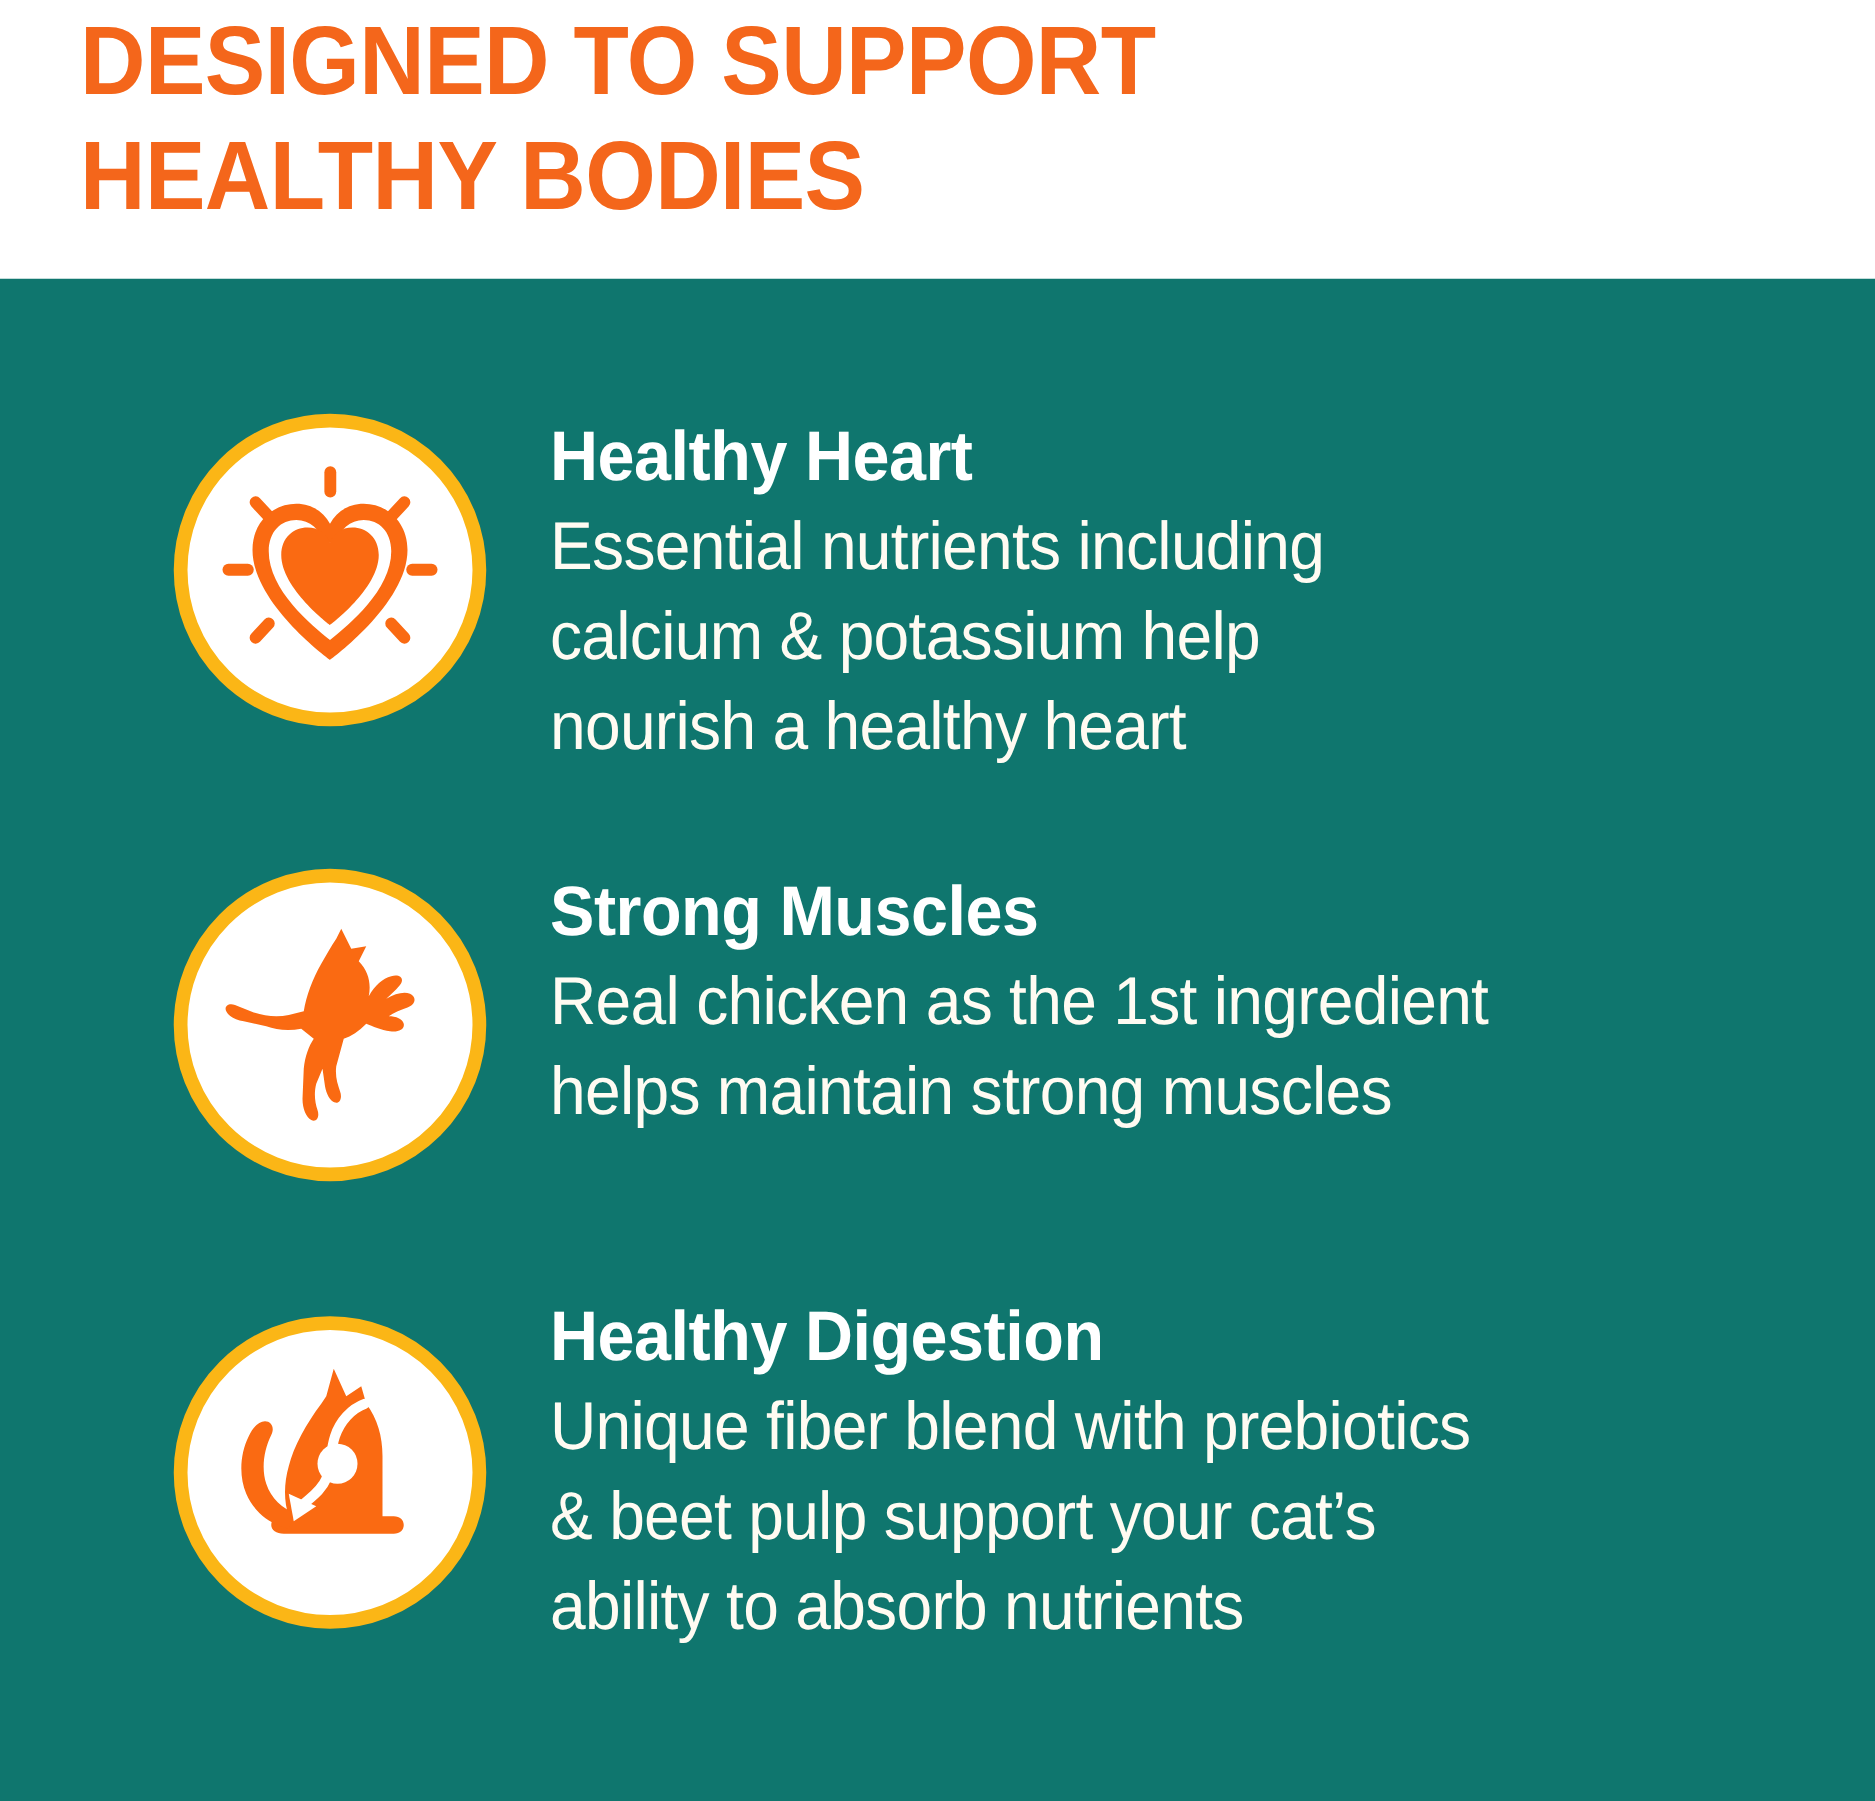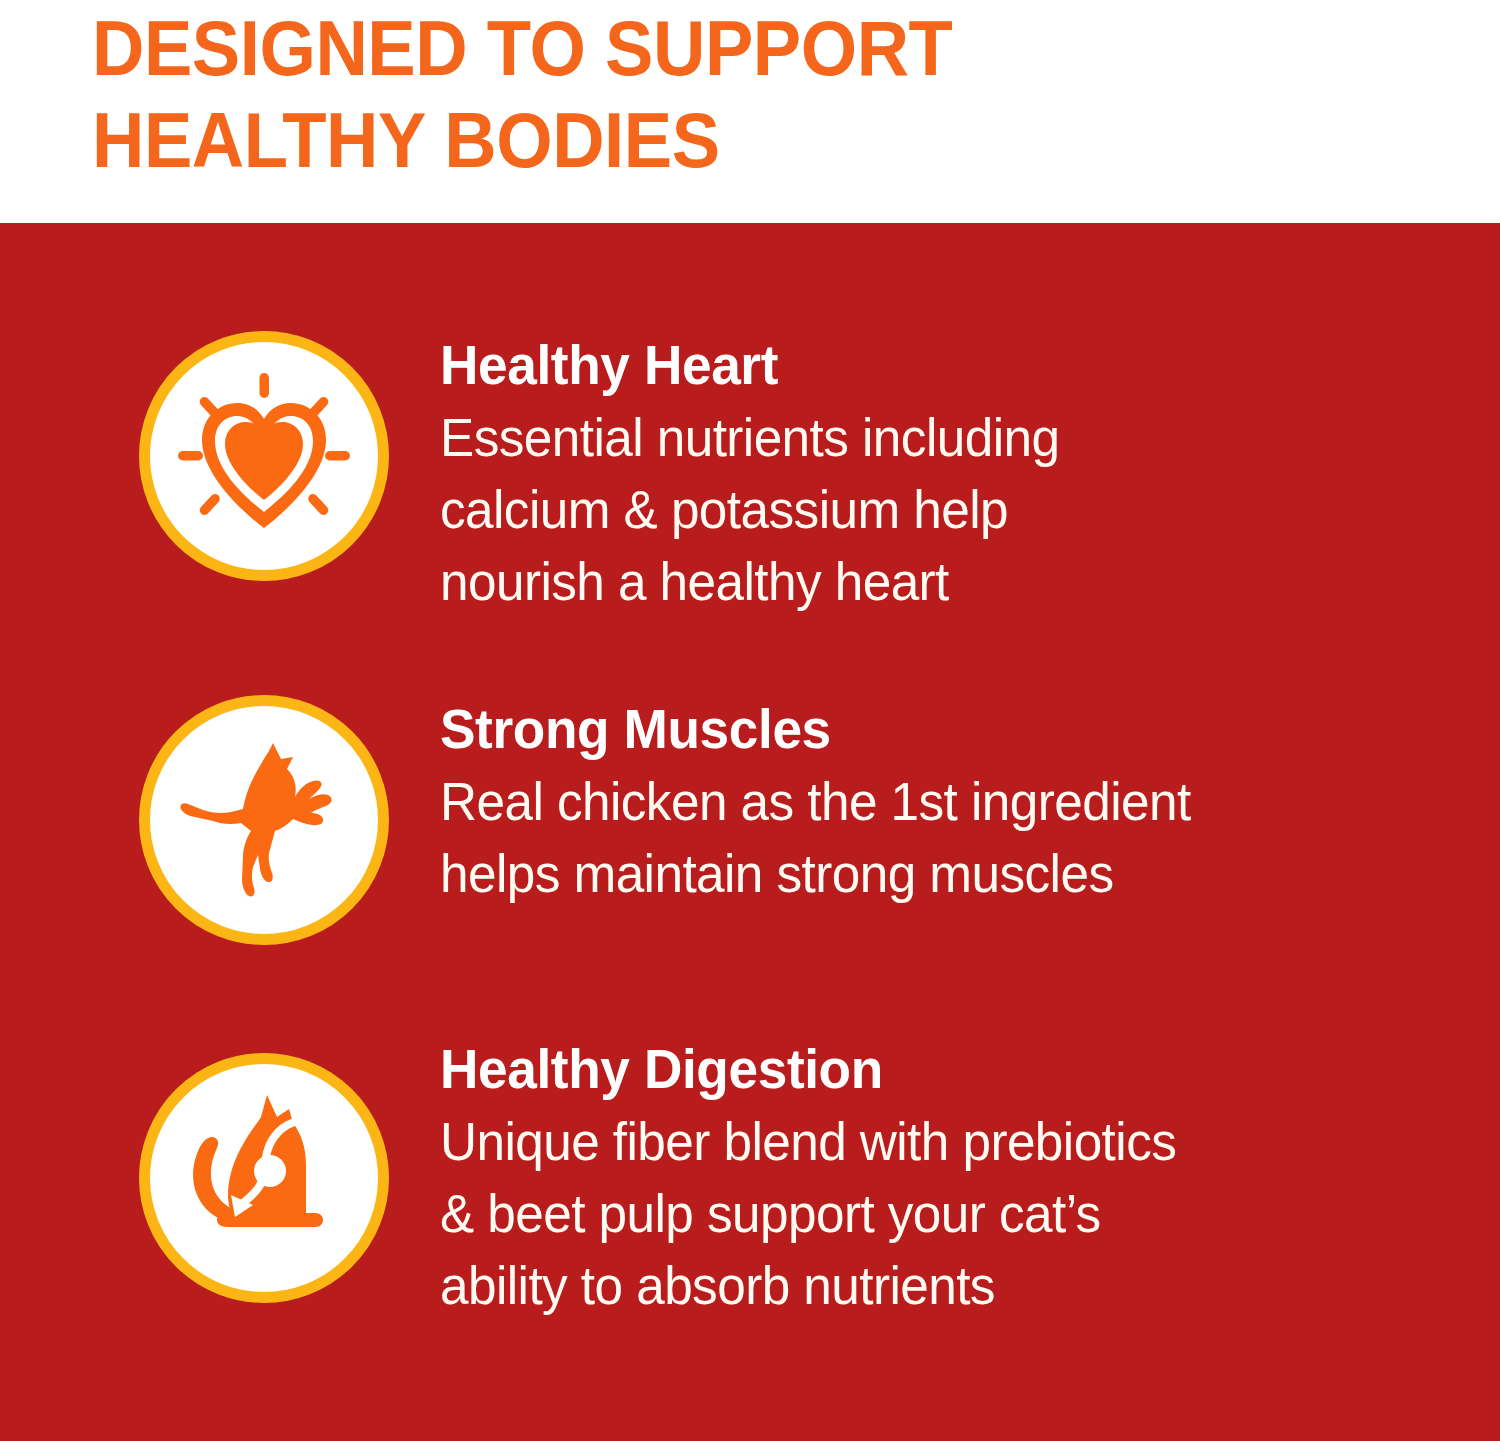--- a/index.html
+++ b/index.html
@@ -23,21 +23,21 @@
 
   
   .header {
     position: absolute;
     left: 0;
     top: 0;
     width: 1500px;
     height: 223px;
     background: #ffffff;
     box-sizing: border-box;
-    padding-left: 92px;
+    padding-left: 64px;
     padding-top: 2px;
   }
   .header-title {
     color: #F4661B;
     font-family: "Liberation Sans", sans-serif;
     font-weight: 700;
     font-size: 78px;
     line-height: 92px;
     letter-spacing: -0.5px;
     transform: scaleX(0.93);
@@ -46,21 +46,21 @@
     margin: 0;
   }
 
   
   .panel {
     position: absolute;
     left: 0;
     top: 223px;
     width: 1500px;
     height: 1218px;
-    background: #b91c1c;
+    background: #0f766e;
   }
 
   
   .feature {
     position: absolute;
     left: 0;
     width: 1500px;
     display: flex;
     align-items: flex-start;
   }

